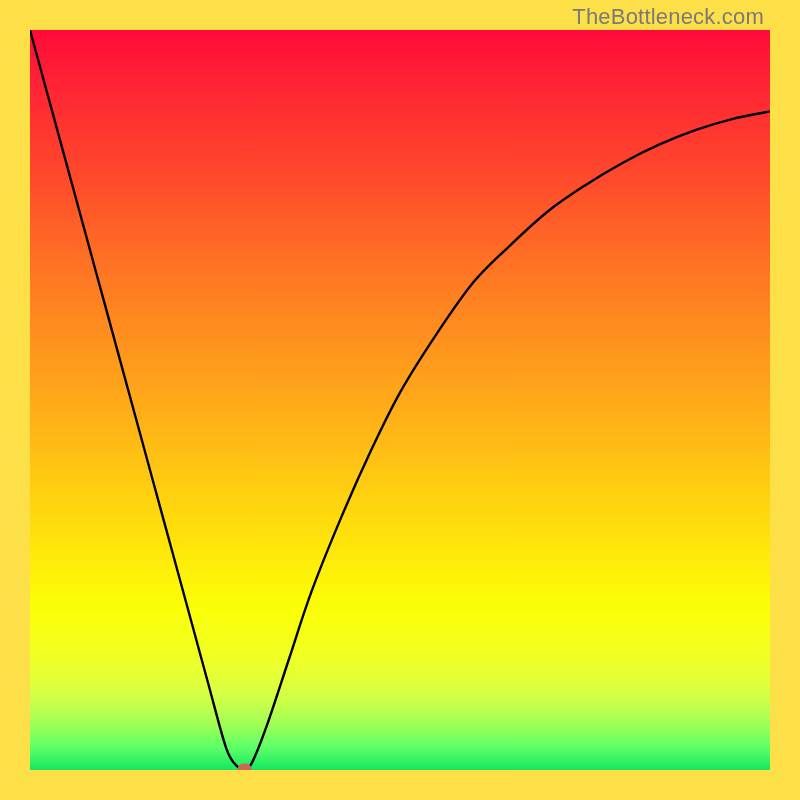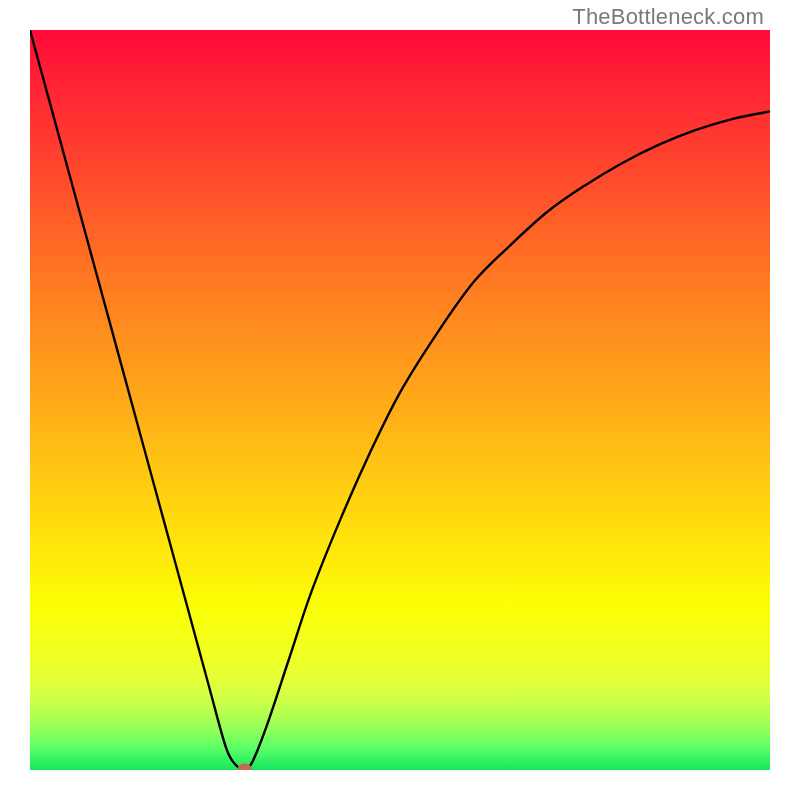--- a/index.html
+++ b/index.html
@@ -7,21 +7,21 @@
     padding: 0;
     width: 800px;
     height: 800px;
     overflow: hidden;
     background: #000;
     font-family: Arial, Helvetica, sans-serif;
   }
   .frame {
     position: absolute;
     inset: 0;
-    background: #ffffff;
+    background: #fde047;
   }
   .plot-area {
     position: absolute;
     left: 30px;
     top: 30px;
     width: 740px;
     height: 740px;
     overflow: hidden;
   }
   

